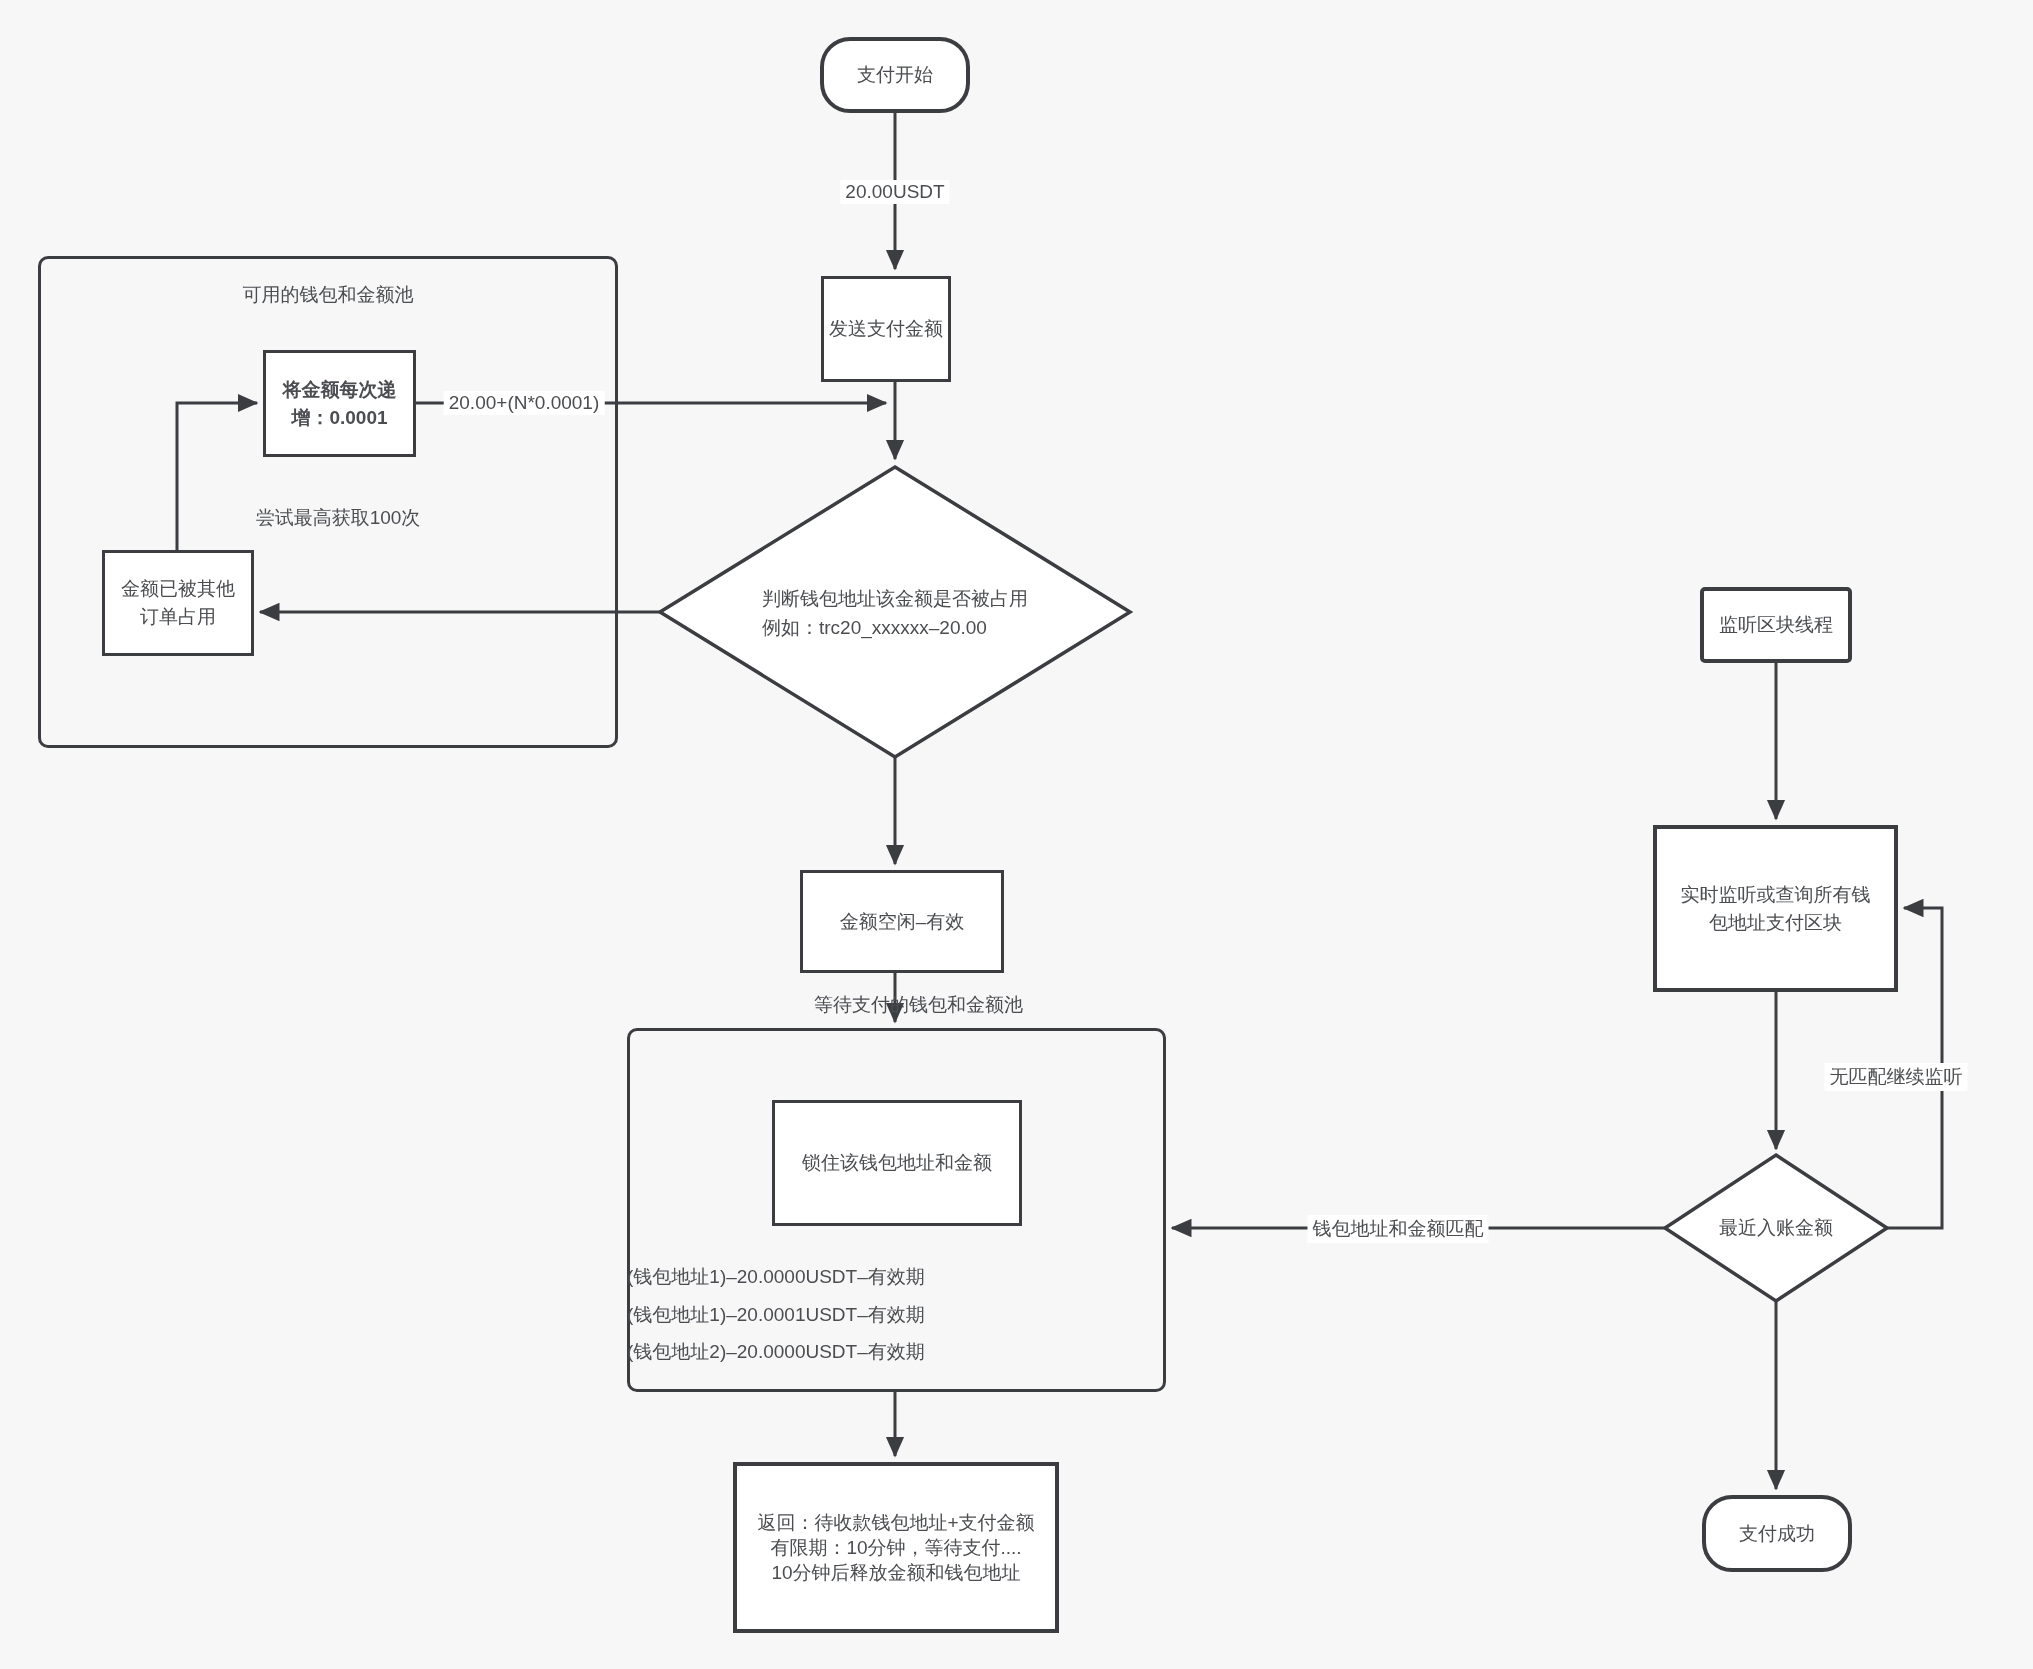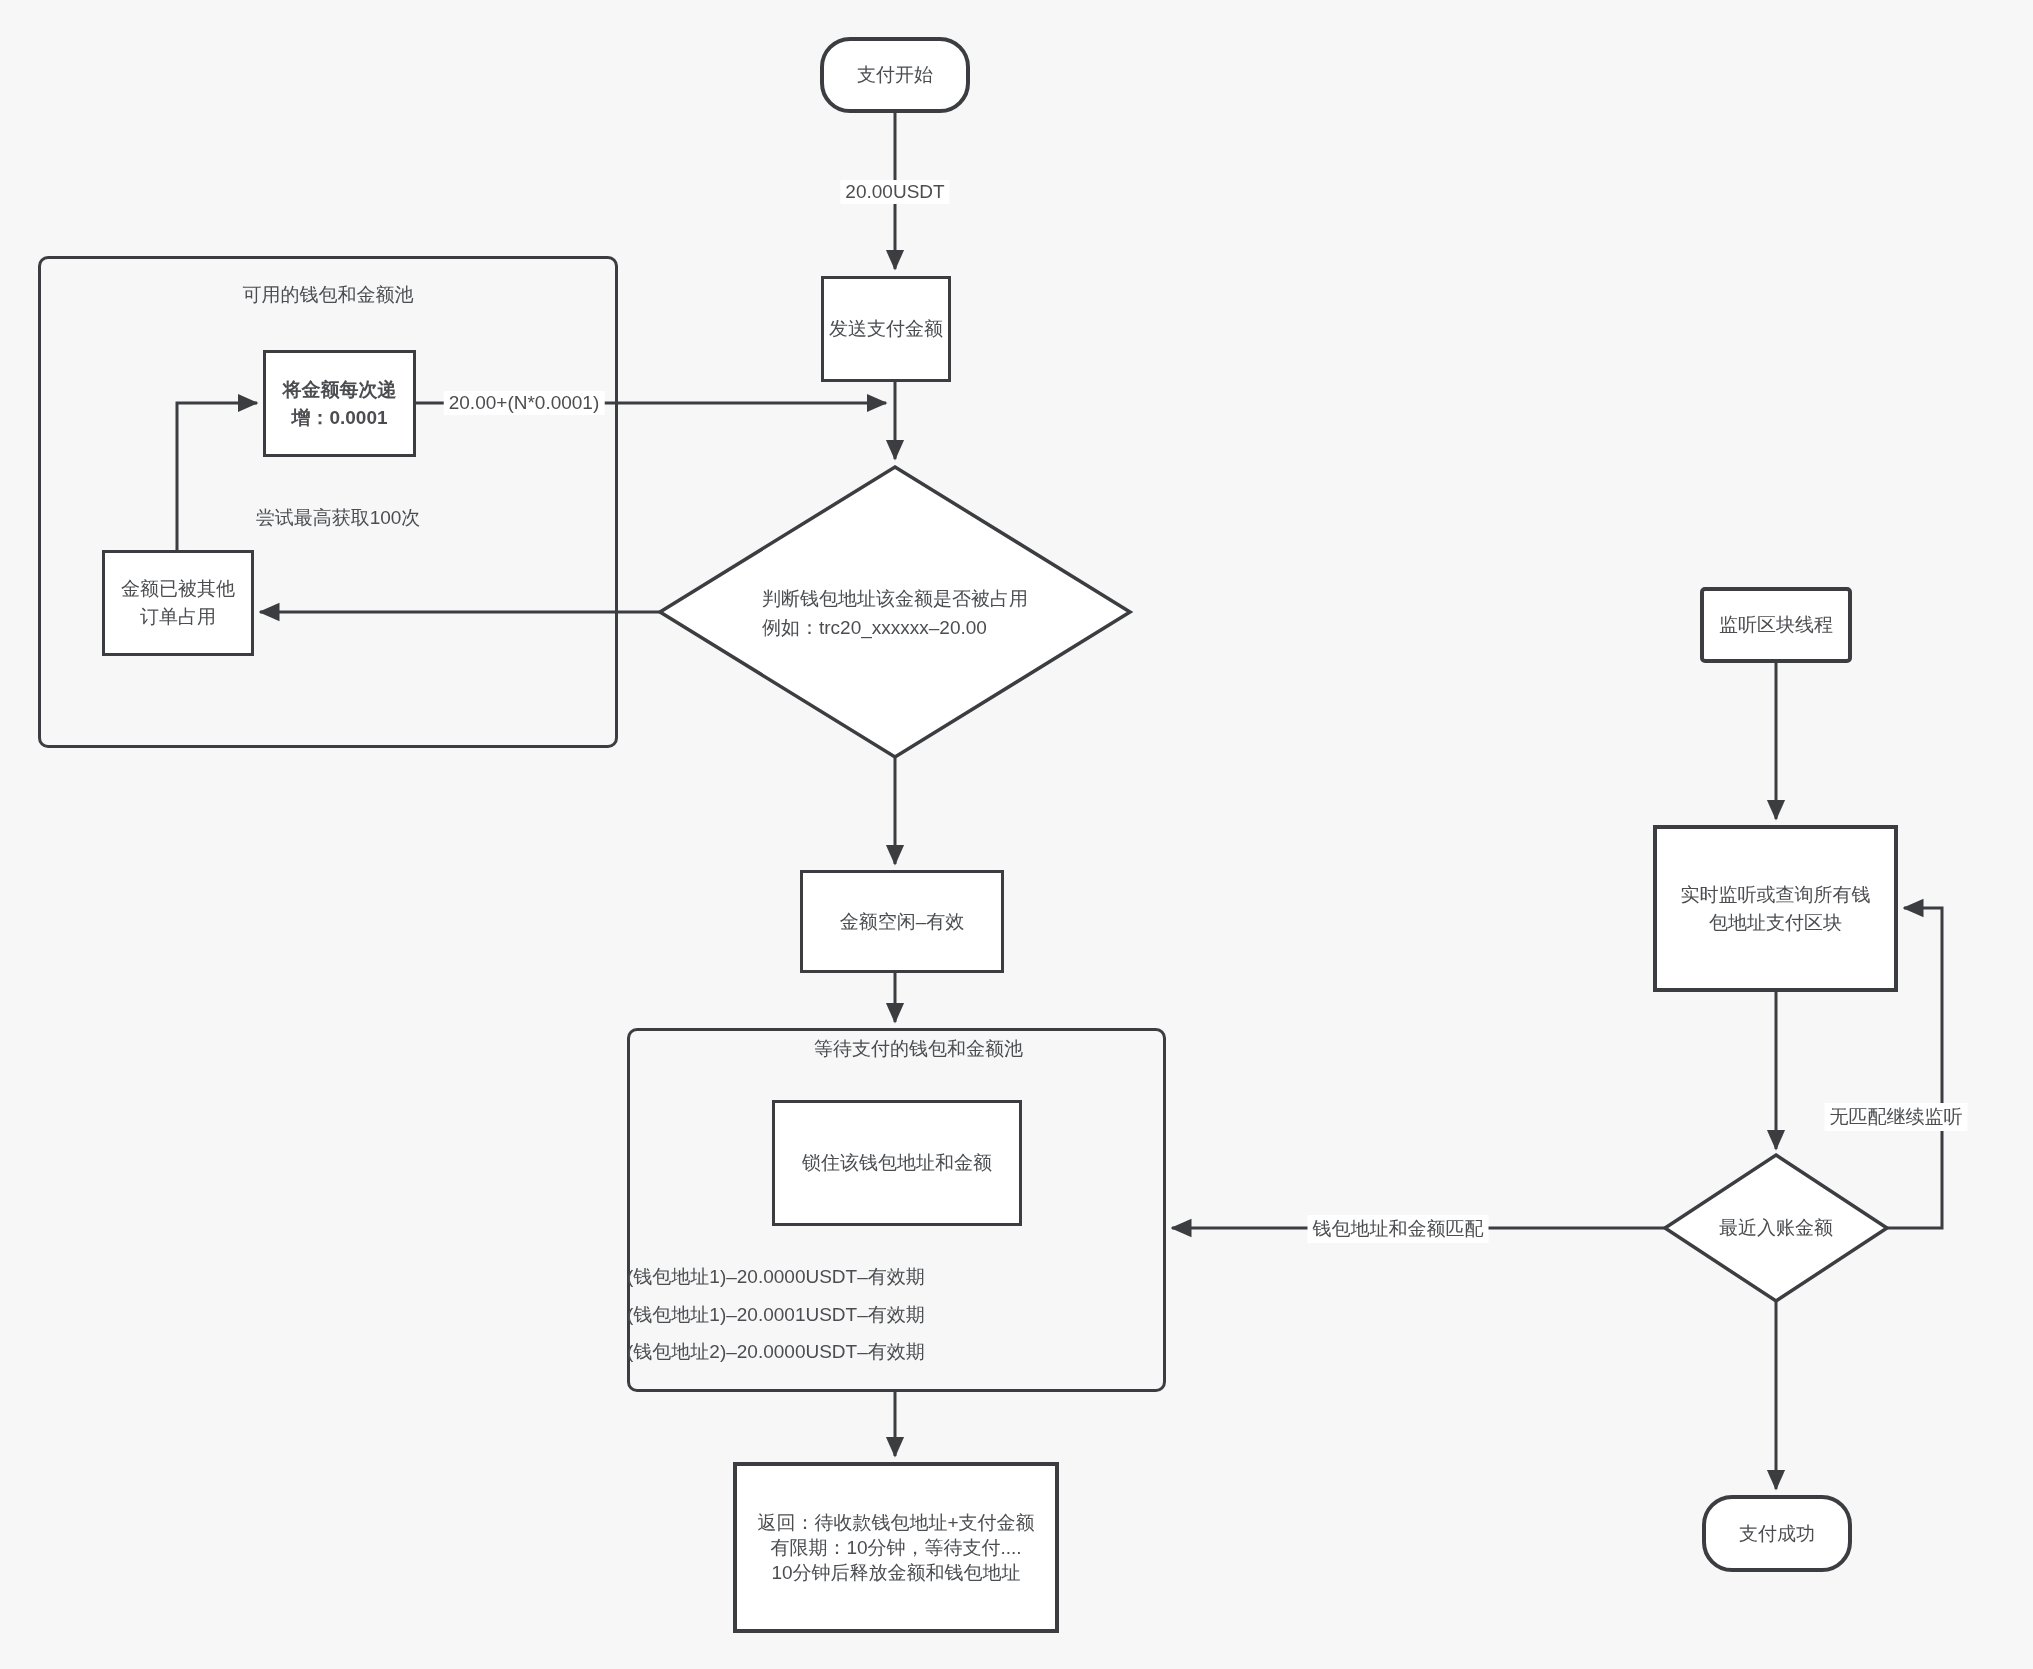--- a/index.html
+++ b/index.html
@@ -102,21 +102,21 @@
   <div class="diamond-label" style="left:895px;top:613px;">
     <div>判断钱包地址该金额是否被占用</div>
     <div>例如：trc20_xxxxxx–20.00</div>
   </div>
 
   <div class="node" style="left:800px;top:870px;width:204px;height:103px;">
     <span>金额空闲–有效</span>
   </div>
 
   <div class="container-box" style="left:627px;top:1028px;width:539px;height:364px;border-width:3.5px;"></div>
-  <div class="pool-title" style="left:627px;top:1036px;width:583px;">等待支付的钱包和金额池</div>
+  <div class="pool-title" style="left:627px;top:992px;width:583px;">等待支付的钱包和金额池</div>
 
   <div class="node" style="left:772px;top:1100px;width:250px;height:126px;">
     <span>锁住该钱包地址和金额</span>
   </div>
 
   <div class="entries">
     <div>(钱包地址1)–20.0000USDT–有效期</div>
     <div>(钱包地址1)–20.0001USDT–有效期</div>
     <div>(钱包地址2)–20.0000USDT–有效期</div>
   </div>
@@ -129,21 +129,21 @@
 
   <div class="node terminal" style="left:1700px;top:587px;width:152px;height:76px;border-radius:5px;">
     <span>监听区块线程</span>
   </div>
 
   <div class="node" style="left:1653px;top:825px;width:245px;height:167px;border-width:4px;">
     <span>实时监听或查询所有钱</span>
     <span>包地址支付区块</span>
   </div>
 
-  <div class="edge-label" style="left:1896px;top:1077px;margin-top:40px;">无匹配继续监听</div>
+  <div class="edge-label" style="left:1896px;top:1077px;">无匹配继续监听</div>
 
   <div class="diamond-label" style="left:1776px;top:1228px;">最近入账金额</div>
 
   <div class="edge-label" style="left:1398px;top:1229px;">钱包地址和金额匹配</div>
 
   <div class="node terminal" style="left:1702px;top:1495px;width:150px;height:77px;">
     <span>支付成功</span>
   </div>
 
 </div>

